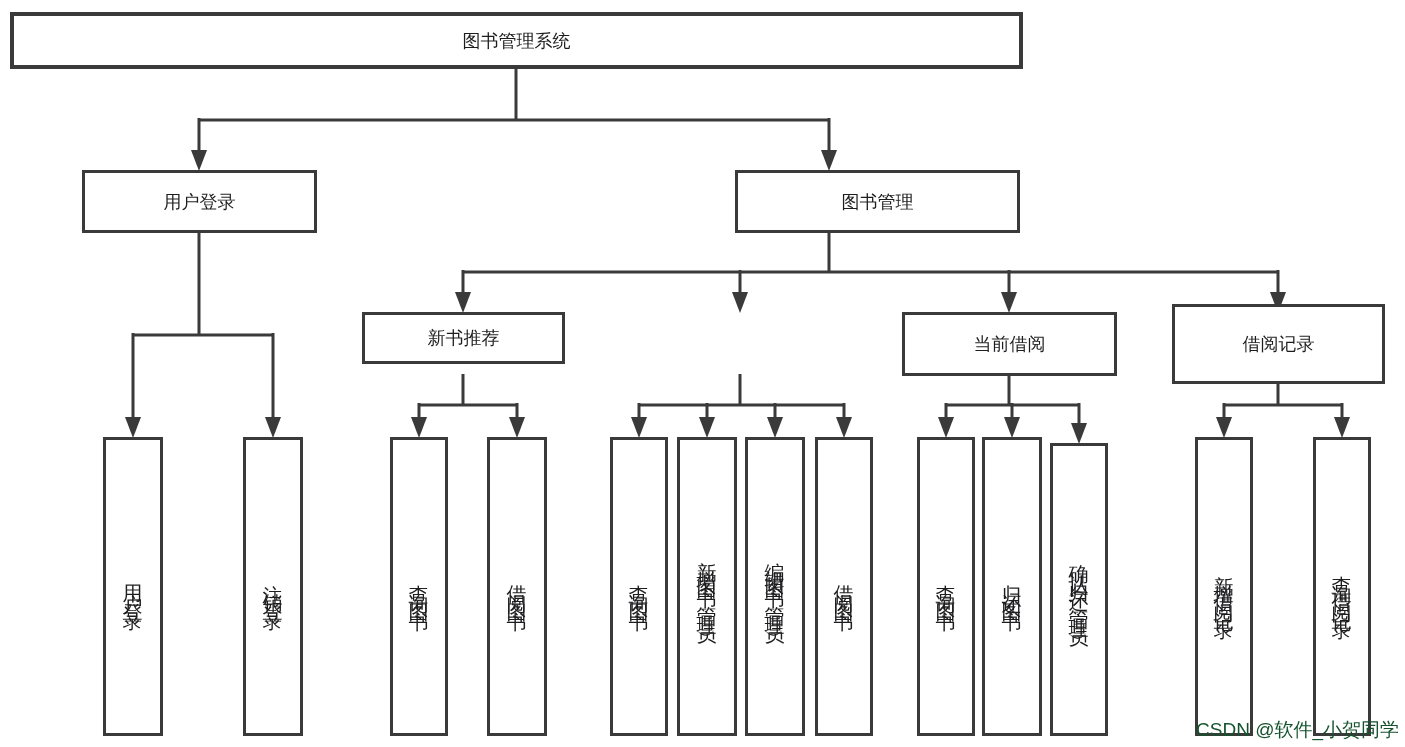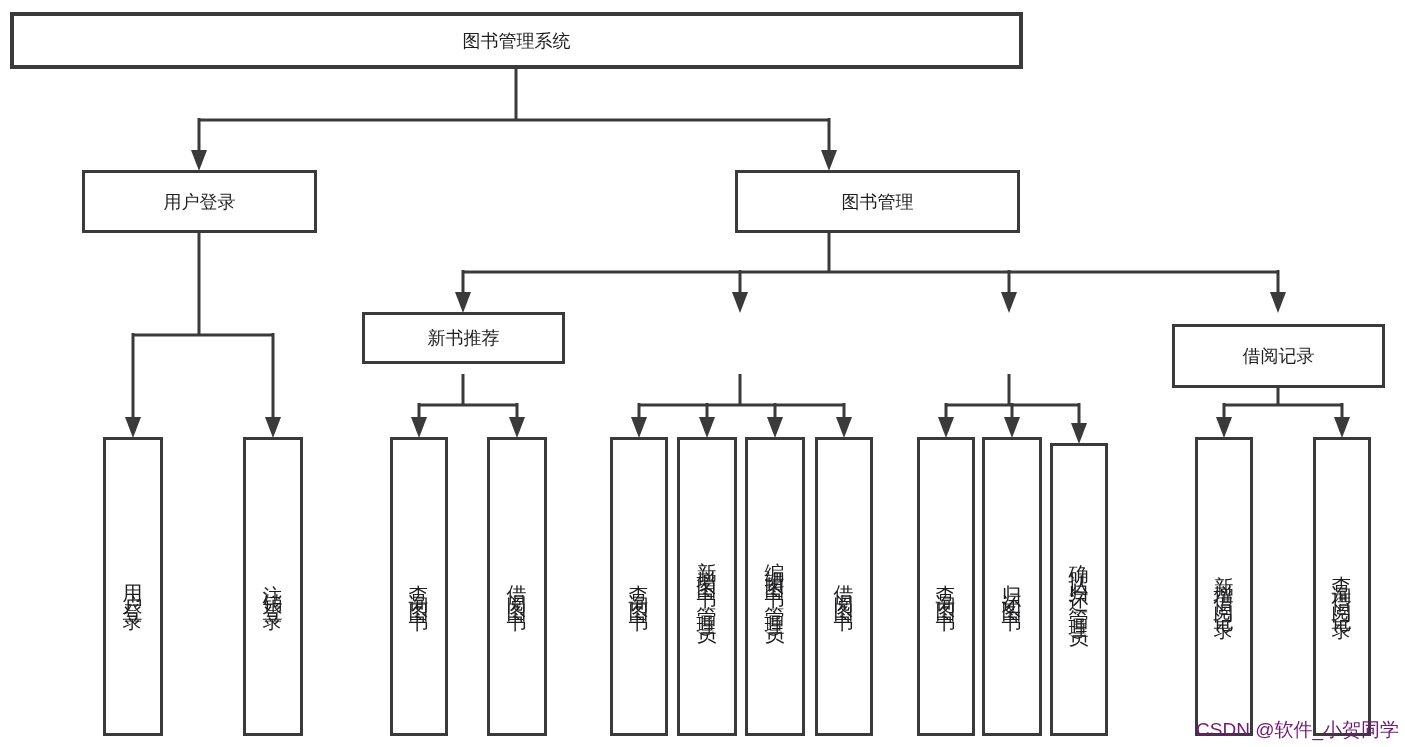--- a/index.html
+++ b/index.html
@@ -56,21 +56,21 @@
     color: #1d1d1f;
     letter-spacing: 9px;
     line-height: 1;
     white-space: nowrap;
   }
   .watermark {
     position: absolute;
     right: 6px;
     bottom: 4px;
     font-size: 19px;
-    color: #701a75;
+    color: #14532d;
     z-index: 2;
     white-space: nowrap;
   }
 </style>
 </head>
 <body>
 
 <div class="canvas">
 
   <svg class="connectors" width="1405" height="747" viewBox="0 0 1405 747">
@@ -120,21 +120,24 @@
   <div class="node" style="left:82px; top:170px; width:235px; height:63px;">
     <span class="hlabel">用户登录</span>
   </div>
   <div class="node" style="left:711px; top:170px; width:285px; height:63px;margin-left:24px;">
     <span class="hlabel">图书管理</span>
   </div>
 
   <div class="node" style="left:362px; top:312px; width:203px; height:52px;">
     <span class="hlabel">新书推荐</span>
   </div>
-  <div class="node" style="left:1172px; top:324px; width:213px; height:64px;">
+  <div class="node" style="left:902px; top:312px; width:215px; height:64px;">
+    <span class="hlabel">当前借阅</span>
+  </div>
+  <div class="node" style="left:1172px; top:304px; width:213px; height:80px;">
     <span class="hlabel">借阅记录</span>
   </div>
 
   <div class="vnode" style="left:103px; top:437px; width:60px; height:299px;">
     <span class="vlabel">用户登录</span>
   </div>
   <div class="vnode" style="left:243px; top:437px; width:60px; height:299px;">
     <span class="vlabel">注销登录</span>
   </div>
 

